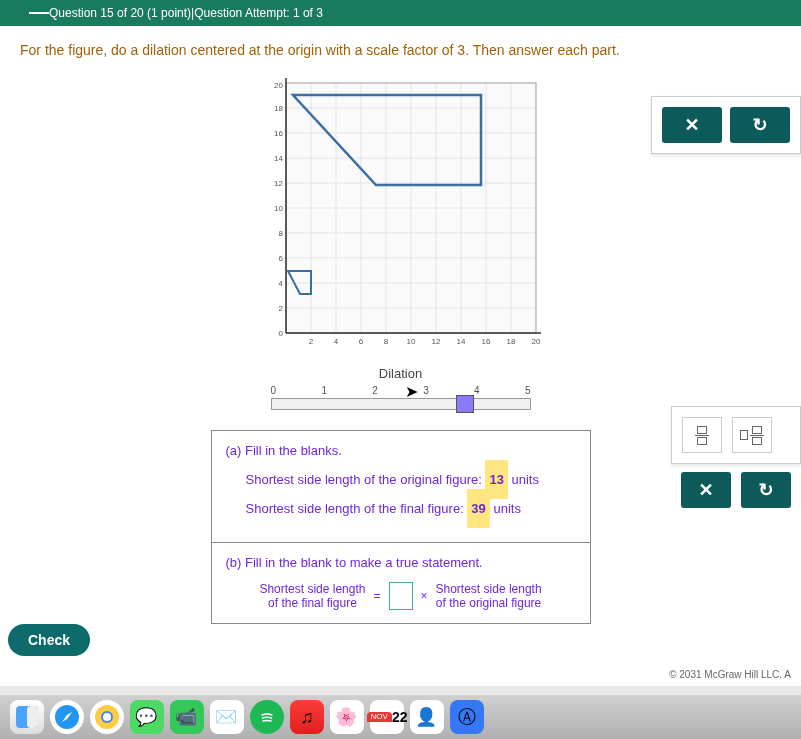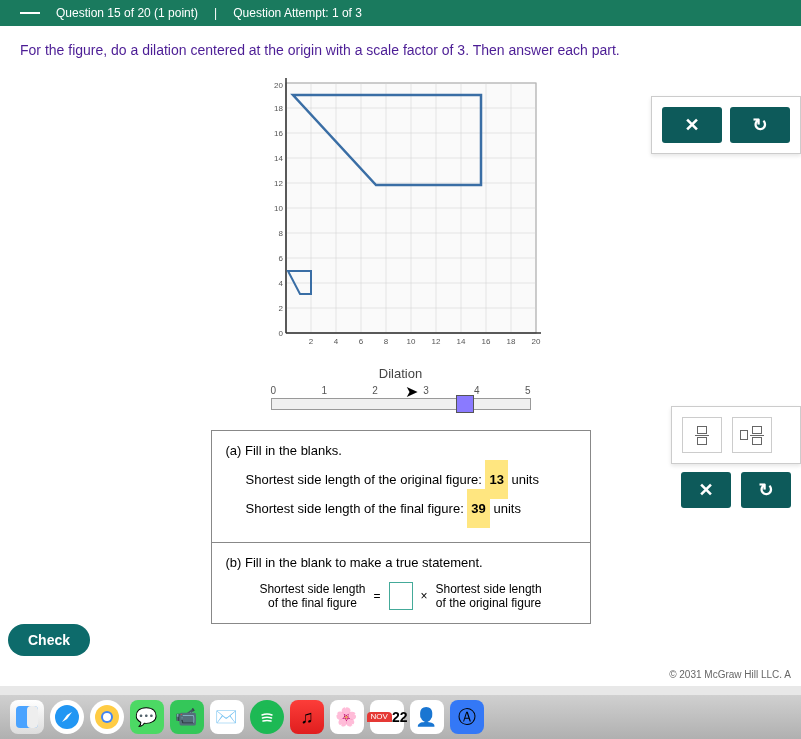--- a/index.html
+++ b/index.html
@@ -1,32 +1,32 @@
 <!DOCTYPE html>
 <html><head>
 <meta charset="utf-8">
 <style>
 * { margin: 0; padding: 0; box-sizing: border-box; font-family: Arial, sans-serif; }
 body { background: #e8e8e8; width: 801px; height: 739px; overflow: hidden; position: relative; }
-.header-bar { background: #1a7a5e; color: white; padding: 6px 20px; font-size: 12px; display: flex; align-items: center; gap: 16px; }
+.header-bar { background: #1a7a5e; color: white; padding: 6px 29px; font-size: 12px; display: flex; align-items: center; gap: 0; }
 .header-bar .menu-icon { width: 20px; height: 2px; background: white; position: relative; }
 .content { background: white; margin: 0; padding: 16px 20px; position: relative; height: 660px; }
-.question-text { font-size: 14px; color: #4c1d95; margin-bottom: 20px; }
+.question-text { font-size: 14px; color: #a16207; margin-bottom: 20px; }
 .left-col { flex: 1; display: flex; flex-direction: column; align-items: center; }
 .graph-container { position: relative; width: 280px; height: 280px; }
 .graph-grid { position: absolute; inset: 0; }
 .top-controls { position: absolute; right: 0; top: 70px; display: flex; gap: 8px; background: white; padding: 10px; border: 1px solid #ccc; box-shadow: 0 2px 4px rgba(0,0,0,0.1); }
 .ctrl-btn { width: 60px; height: 36px; background: #0d5a5a; color: white; border: none; font-size: 18px; font-weight: bold; display: flex; align-items: center; justify-content: center; cursor: pointer; border-radius: 3px; }
 .dilation-label { font-size: 13px; color: #444; margin-top: 8px; }
 .slider-container { width: 260px; margin-top: 4px; position: relative; }
 .slider-ticks { display: flex; justify-content: space-between; font-size: 10px; color: #555; }
 .slider-track { height: 12px; background: #f0f0f0; border: 1px solid #999; position: relative; margin-top: 2px; }
 .slider-handle { position: absolute; left: 75%; top: -4px; width: 18px; height: 18px; background: #8a7aff; border: 1px solid #555; transform: translateX(-50%); }
 .parts-box { border: 1px solid #888; width: 380px; margin: 20px auto 0; }
-.part-a, .part-b { padding: 12px 14px; font-size: 13px; color: #000000; }
+.part-a, .part-b { padding: 12px 14px; font-size: 13px; color: #6d28d9; }
 .part-a { border-bottom: 1px solid #888; }
 .part-label { font-size: 13px; margin-bottom: 12px; }
 .blank-line { margin: 14px 0 14px 20px; font-size: 13px; }
 .answer-val { background: #ffe680; padding: 12px 4px; font-weight: bold; }
 .part-b-content { display: flex; align-items: center; gap: 8px; margin-top: 8px; font-size: 12px; justify-content: center; }
 .frac-text { text-align: center; line-height: 1.2; }
 .input-box { width: 24px; height: 28px; border: 1px solid #4a9; background: white; }
 .side-controls { position: absolute; right: 0; top: 380px; }
 .side-row1 { display: flex; gap: 10px; background: white; padding: 10px; border: 1px solid #ccc; box-shadow: 0 2px 4px rgba(0,0,0,0.1); margin-bottom: 8px; }
 .side-row2 { display: flex; gap: 10px; padding: 0 10px; }

